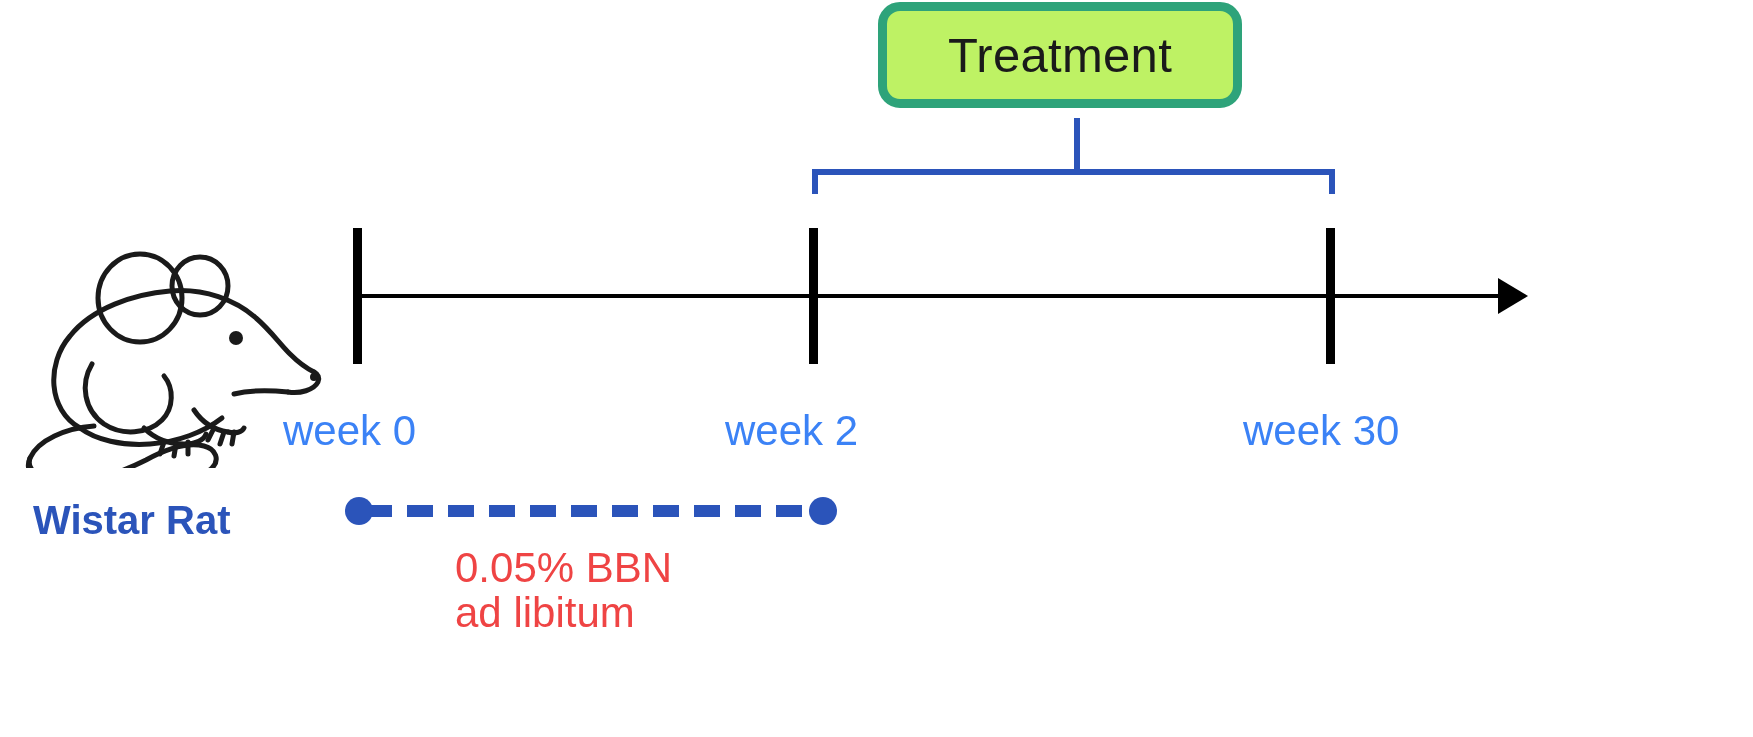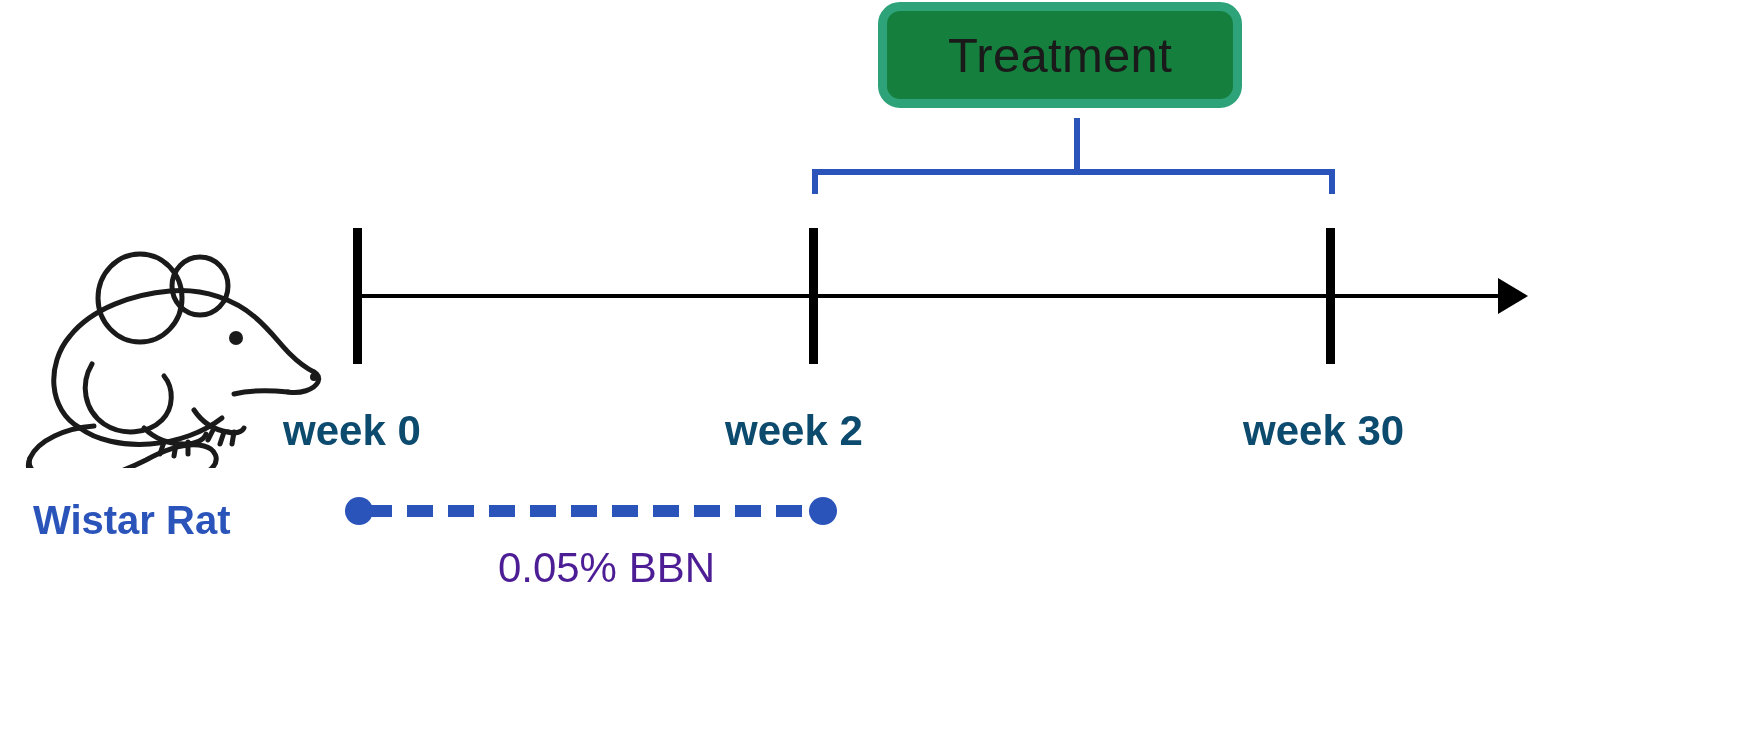--- a/index.html
+++ b/index.html
@@ -18,21 +18,21 @@
 
   
   .treatment-box {
     position: absolute;
     left: 878px;
     top: 2px;
     width: 364px;
     height: 106px;
     border: 9px solid #2ea37a;
     border-radius: 22px;
-    background: #15803d;
+    background: #bef264;
     box-sizing: border-box;
     display: flex;
     align-items: center;
     justify-content: center;
   }
   .treatment-label {
     font-size: 49px;
     color: #1a1a1a;
     letter-spacing: 0.3px;
     line-height: 1;
@@ -97,24 +97,23 @@
     width: 9px;
     background: #000000;
   }
   .tick-w0   { left: 353px;  top: 228px; height: 136px; }
   .tick-w10  { left: 809px;  top: 228px; height: 136px; }
   .tick-w20  { left: 1326px; top: 228px; height: 136px; }
 
   .week-label {
     position: absolute;
     font-size: 42px;
-    color: #0c4a6e;
+    color: #3b82f6;
     white-space: nowrap;
     line-height: 1;
-    font-weight: bold;
   }
   .week-label-0  { left: 283px;  top: 410px; }
   .week-label-10 { left: 725px;  top: 410px; }
   .week-label-20 { left: 1243px; top: 410px; }
 
   
   .wistar-label {
     position: absolute;
     left: 33px;
     top: 500px;
@@ -149,23 +148,23 @@
     background: #2b54ba;
   }
   .bbn-dot-left  { left: 345px; }
   .bbn-dot-right { left: 809px; }
 
   .bbn-caption {
     position: absolute;
     left: 455px;
     top: 545px;
     width: 260px;
-    text-align: right;
+    text-align: left;
     font-size: 42px;
-    color: #4c1d95;
+    color: #ef4444;
     line-height: 1.08;
   }
   .bbn-caption div { white-space: nowrap; }
 
   
   .rat-illustration {
     position: absolute;
     left: 18px;
     top: 178px;
     width: 320px;
@@ -233,15 +232,16 @@
   <div class="week-label week-label-20">week 30</div>
 
   <div class="wistar-label">Wistar Rat</div>
 
   <div class="bbn-dash"></div>
   <div class="bbn-dot bbn-dot-left"></div>
   <div class="bbn-dot bbn-dot-right"></div>
 
   <div class="bbn-caption">
     <div>0.05% BBN</div>
+    <div>ad libitum</div>
   </div>
 
 </div>
 
 </body></html>

